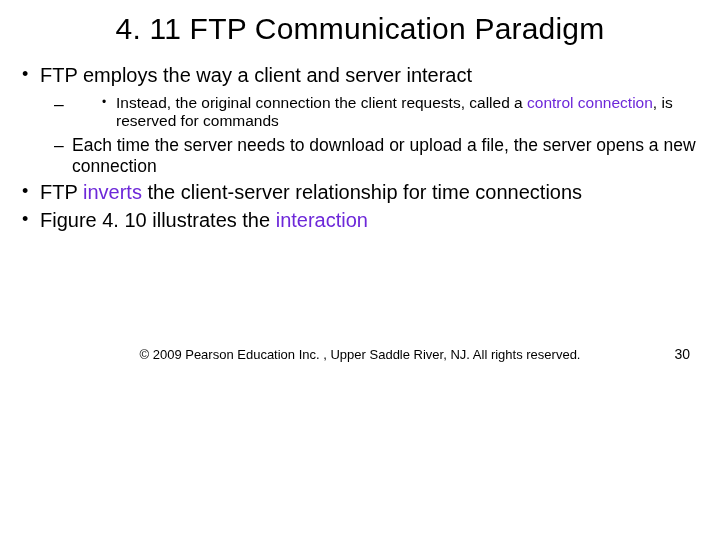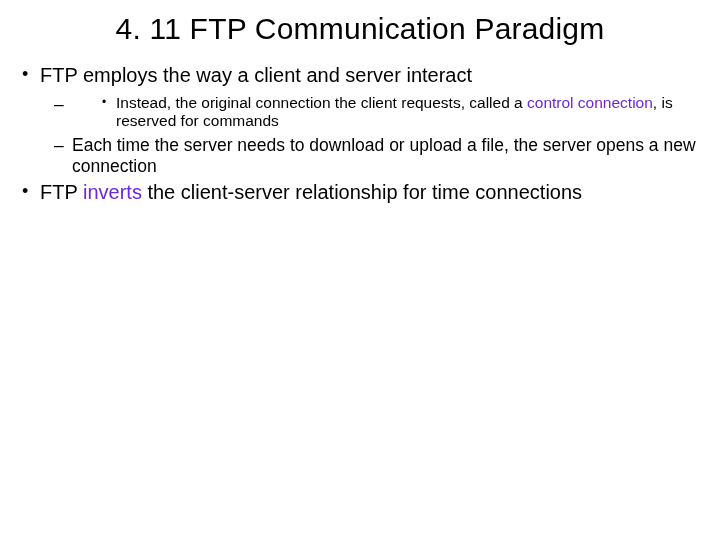--- a/index.html
+++ b/index.html
@@ -84,18 +84,25 @@
           <li>
             <span>Each time the server needs to download or upload a file, the server opens a new connection</span>
           </li>
         </ul>
       </li>
 
       <li>
         <span>FTP </span><span class="red">inverts</span><span> the client-server relationship for time connections</span>
       </li>
 
+      <li>
+        <span>Figure 4. 10 illustrates the </span><span class="red">interaction</span>
+      </li>
 
     </ul>
   </div>
 
+  <div class="footer">
+    <span class="copyright">© 2009 Pearson Education Inc. , Upper Saddle River, NJ. All rights reserved.</span>
+    <span class="pagenum">30</span>
+  </div>
 
 </div>
 
 </body></html>

